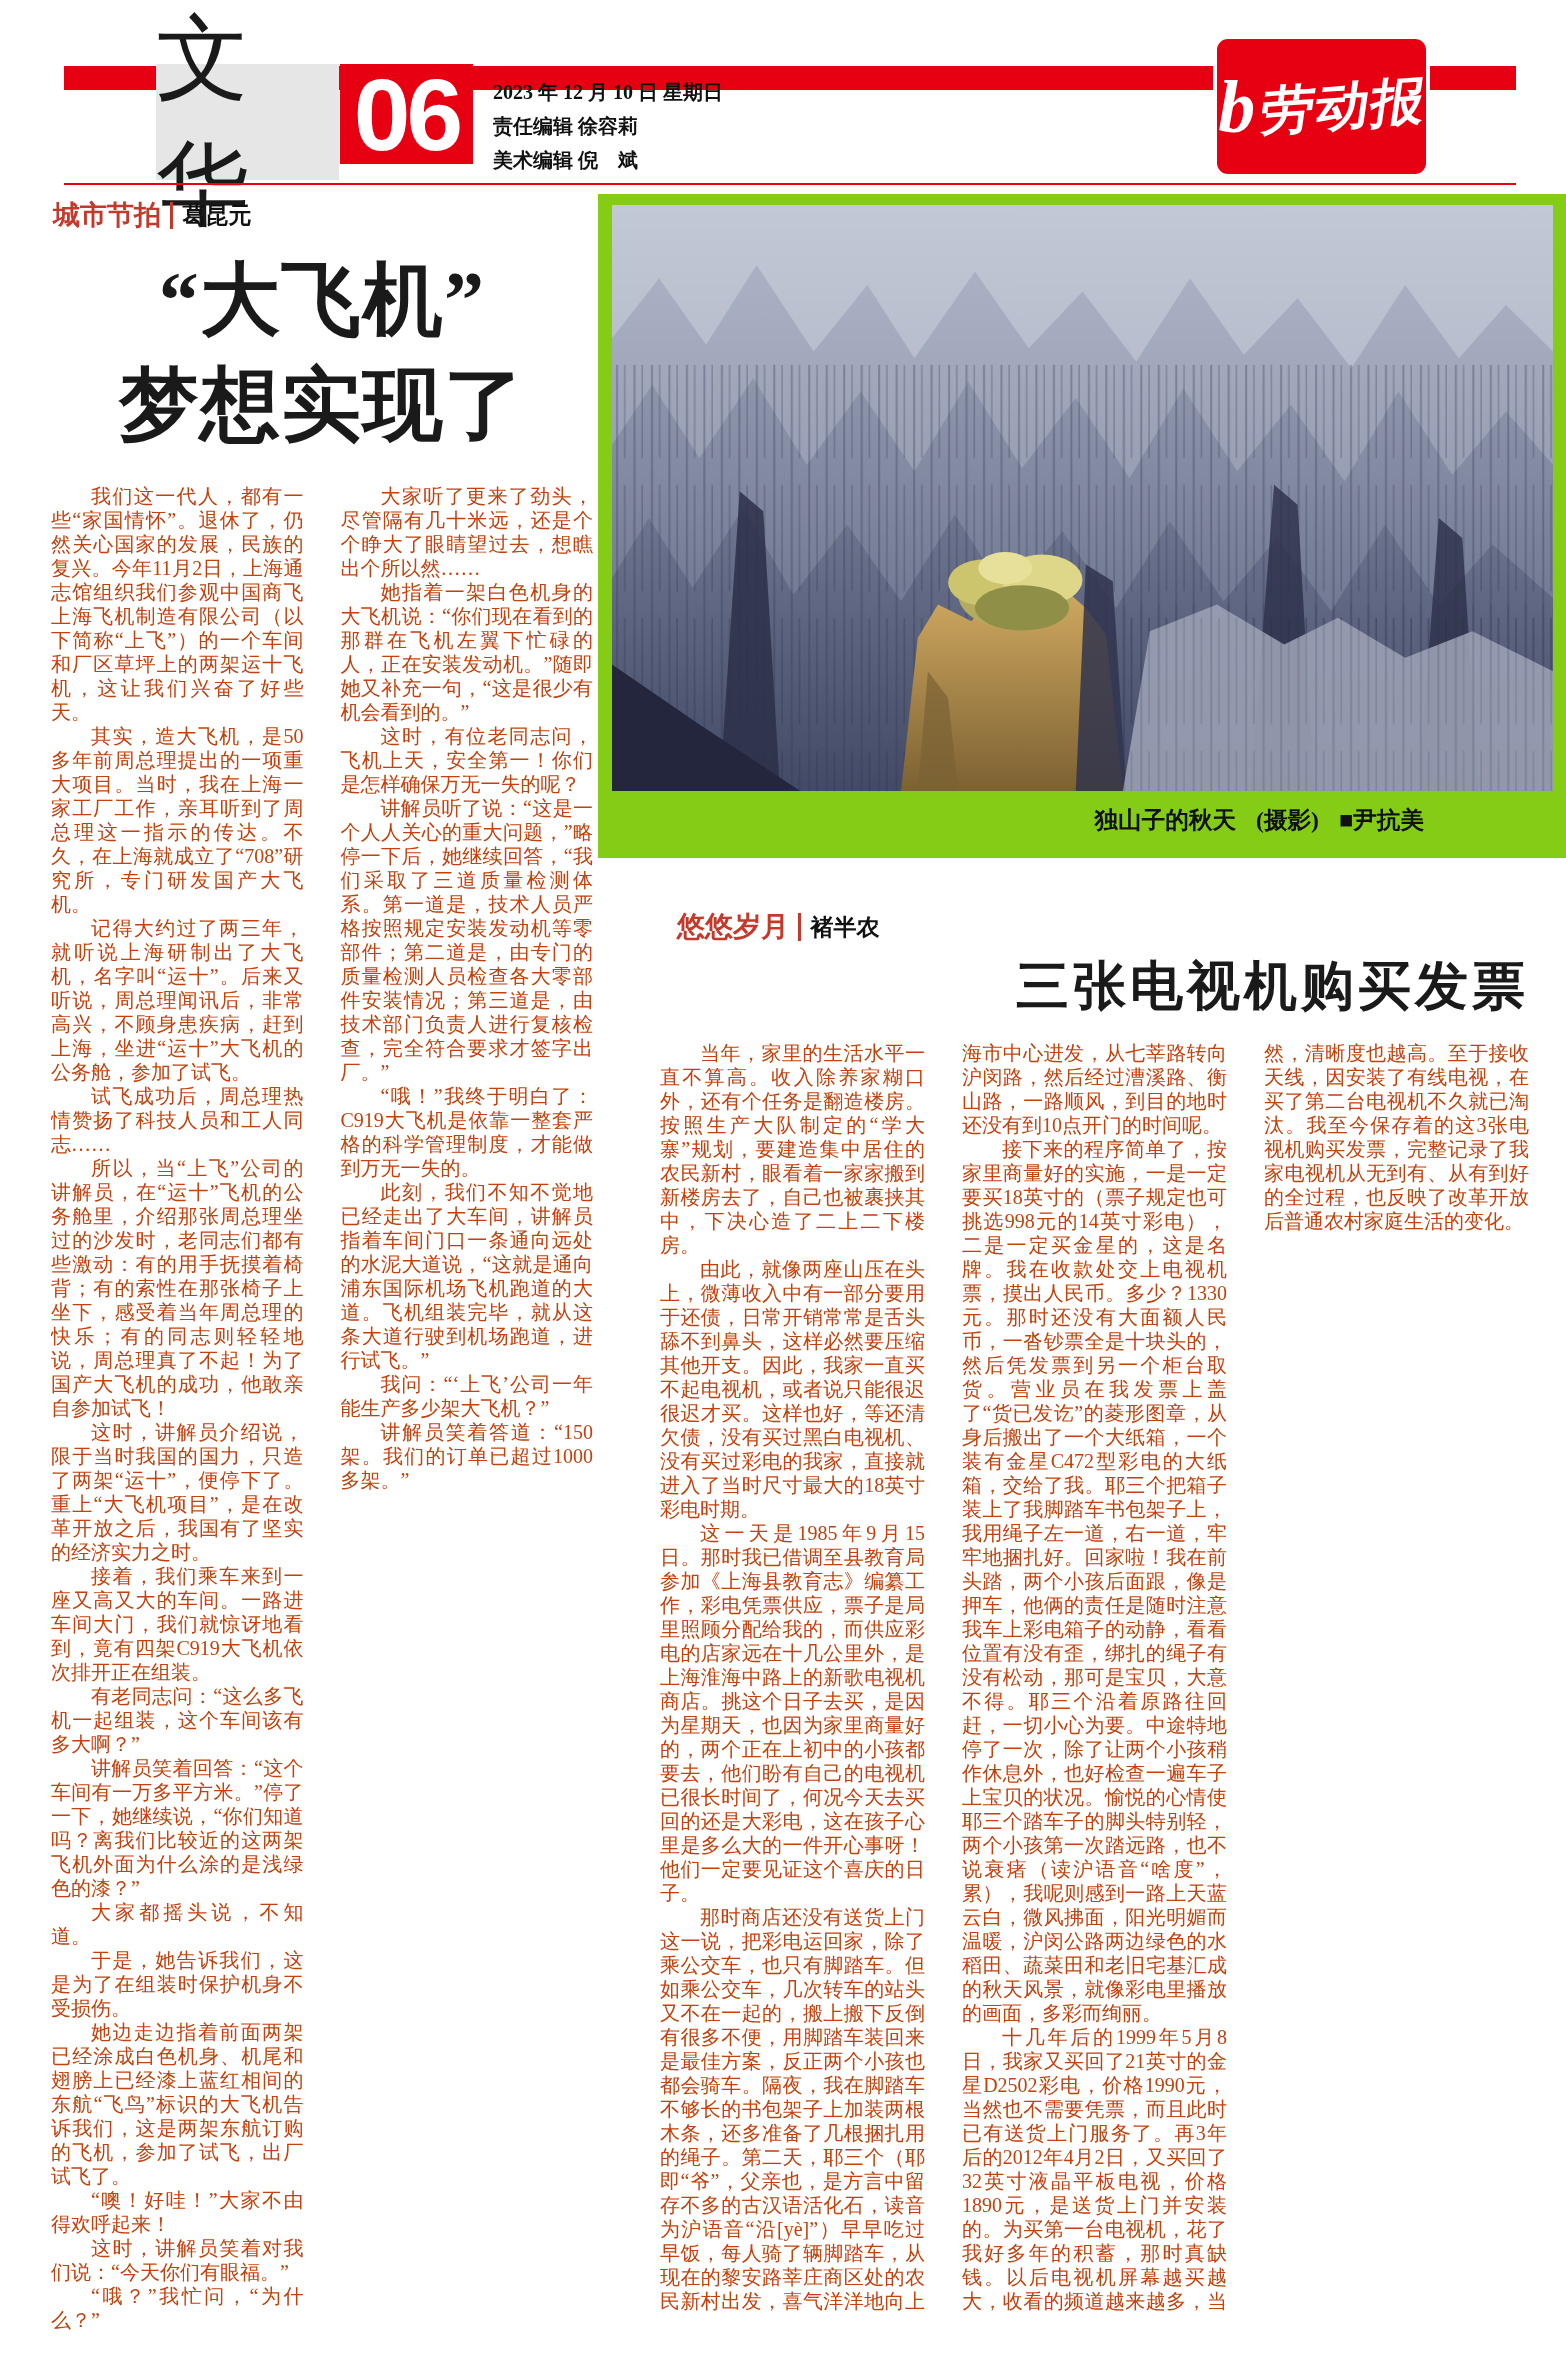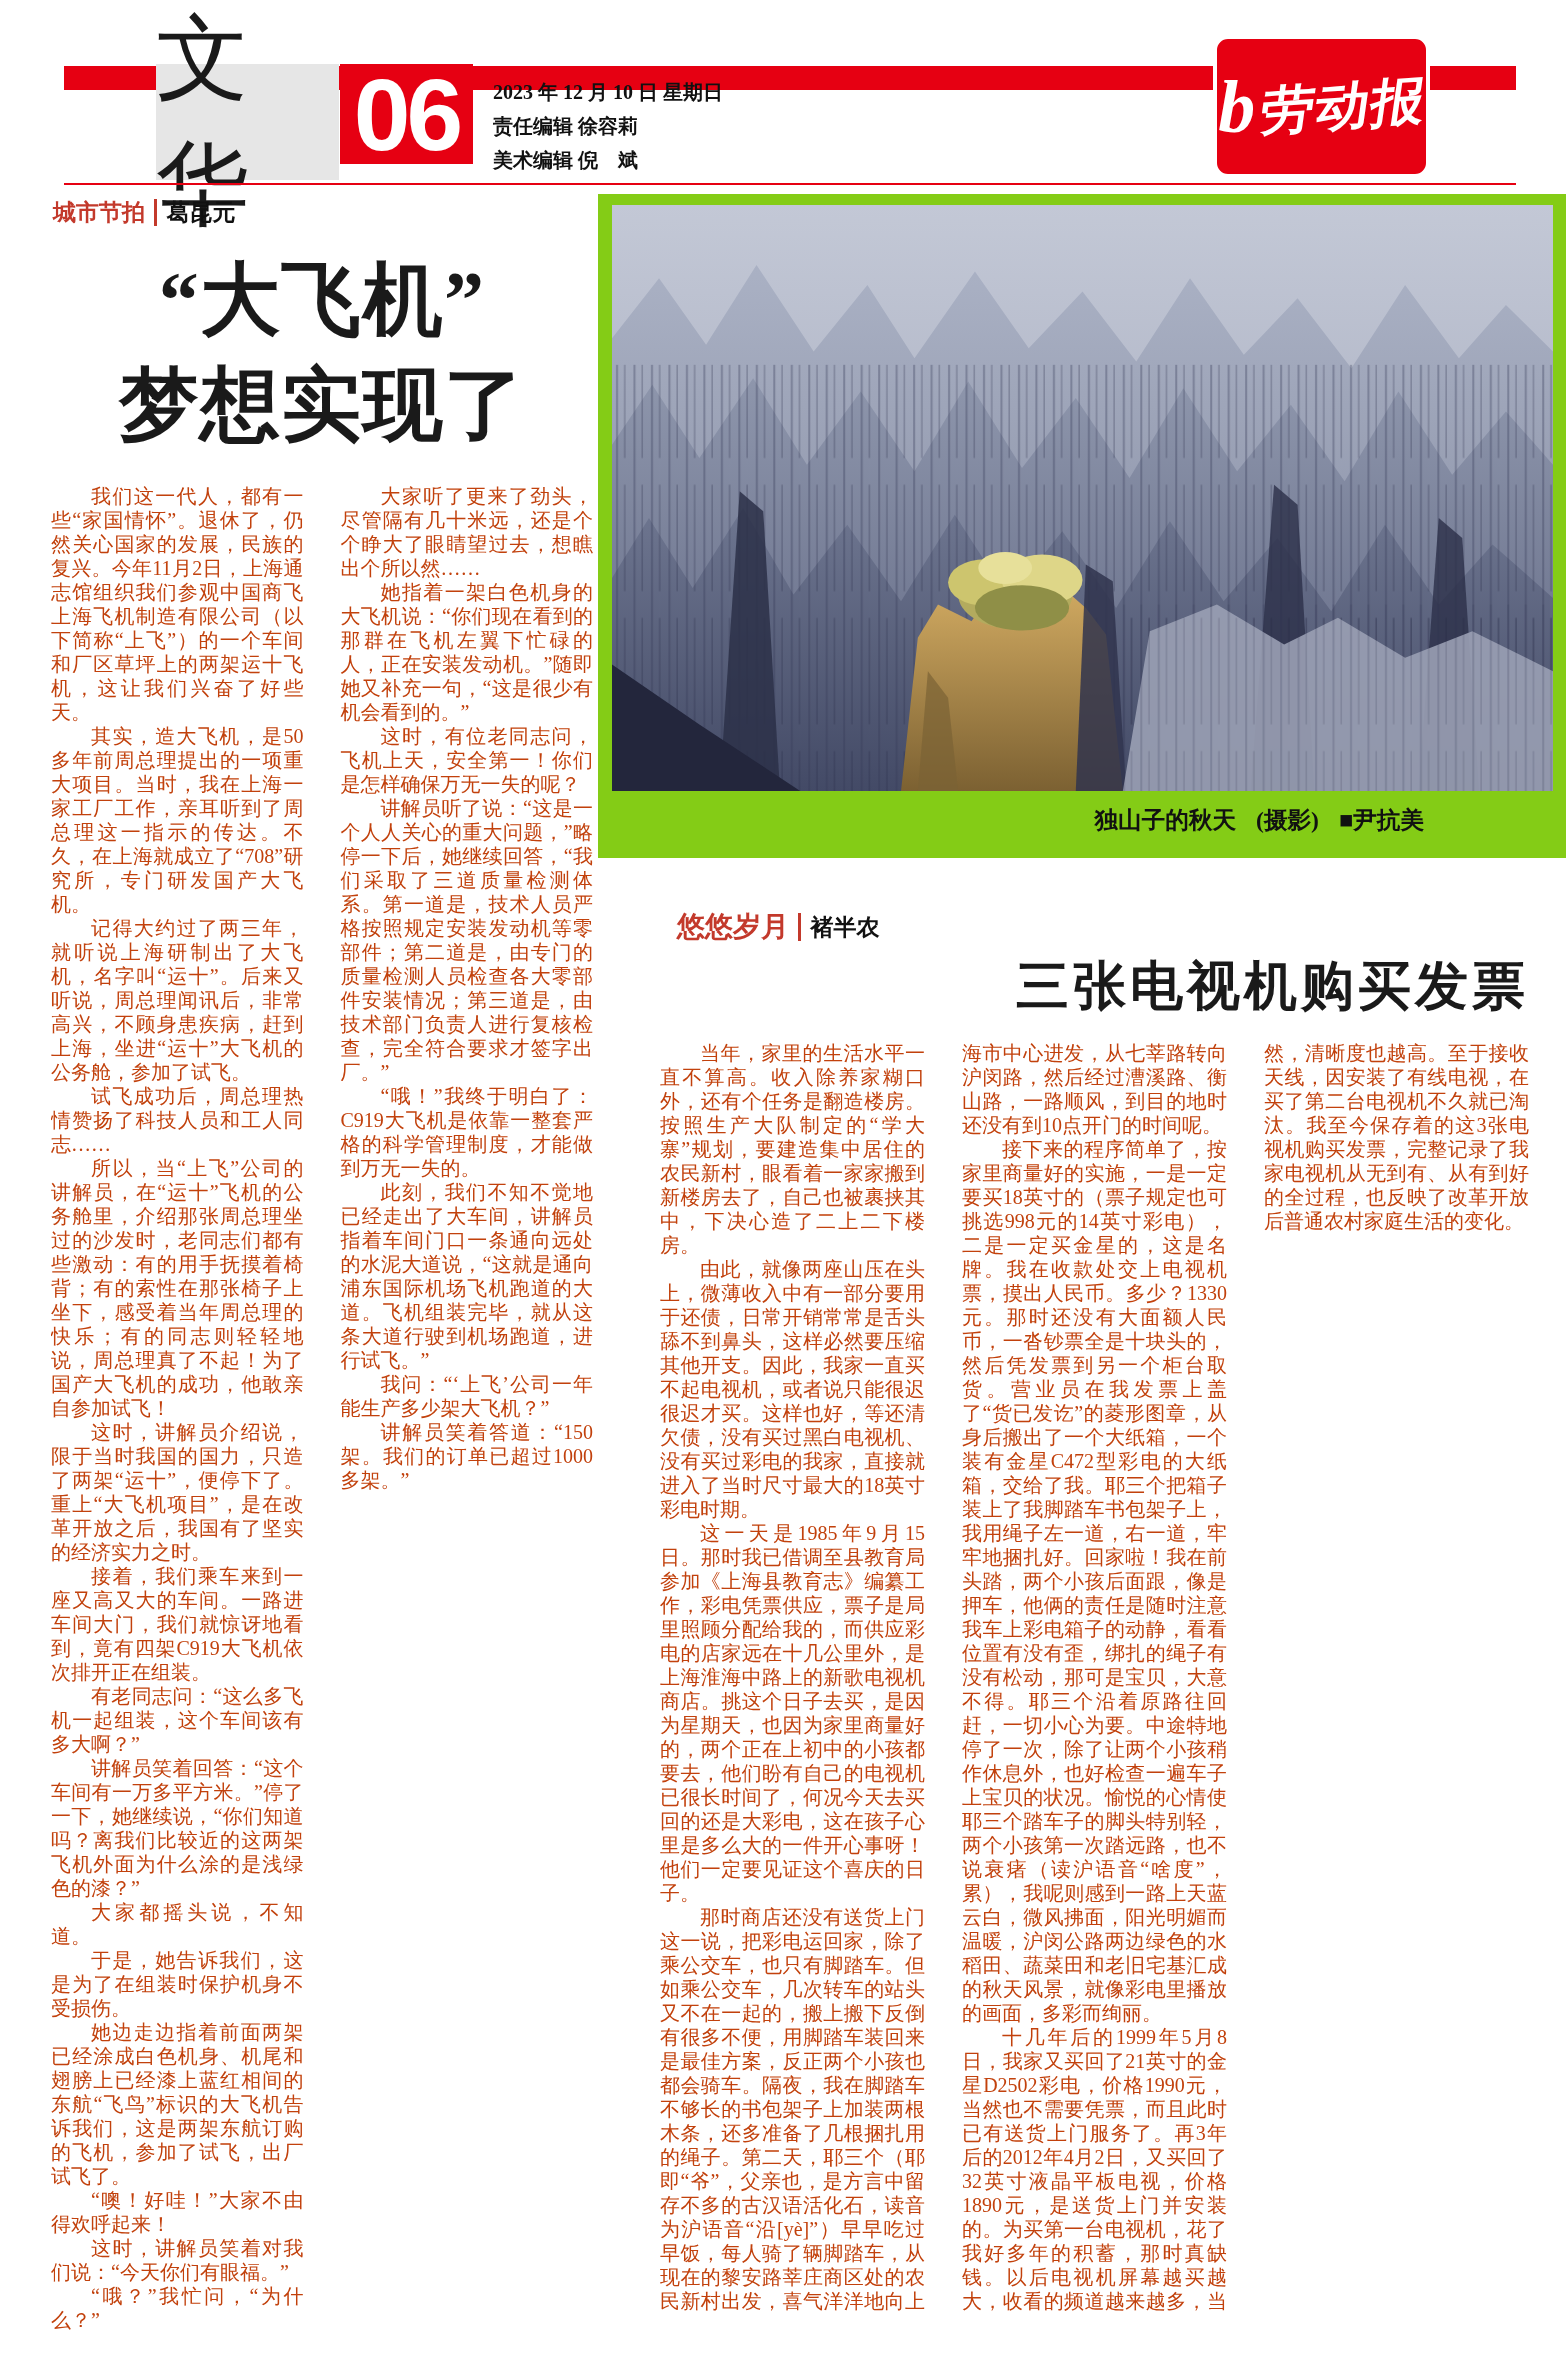--- a/index.html
+++ b/index.html
@@ -23,21 +23,21 @@
   .mast-rule{position:absolute;left:64px;top:183px;width:1452px;height:2px;background:#e60012;}
 
   
   .col-label{position:absolute;display:flex;align-items:center;gap:9.4px;}
   .col-label .lbl{color:#c3392b;font-weight:bold;}
   .col-label .bar{width:2.7px;background:#c3392b;}
   .col-label .auth{color:#111;font-weight:bold;}
 
   
   .a1-label{left:53px;top:197px;}
-  .a1-label .lbl{font-size:23px;}
+  .a1-label .lbl{font-size:27px;}
   .a1-label .bar{height:27px;}
   .a1-label .auth{font-size:23px;}
   .a1-title{position:absolute;left:51px;top:248px;width:542px;text-align:center;
             font-weight:bold;font-size:80px;line-height:105px;letter-spacing:1.3px;}
   .a1-body{position:absolute;left:51px;top:484px;width:542px;height:1848px;
            column-count:2;column-gap:37px;column-fill:auto;overflow:hidden;}
   .para{margin:0;text-indent:2em;font-size:20px;line-height:24px;text-align:justify;color:#c2410c;}
 
   
   .photo-panel{position:absolute;left:598px;top:194px;width:968px;height:664px;background:#84cc16;text-decoration:underline;}

